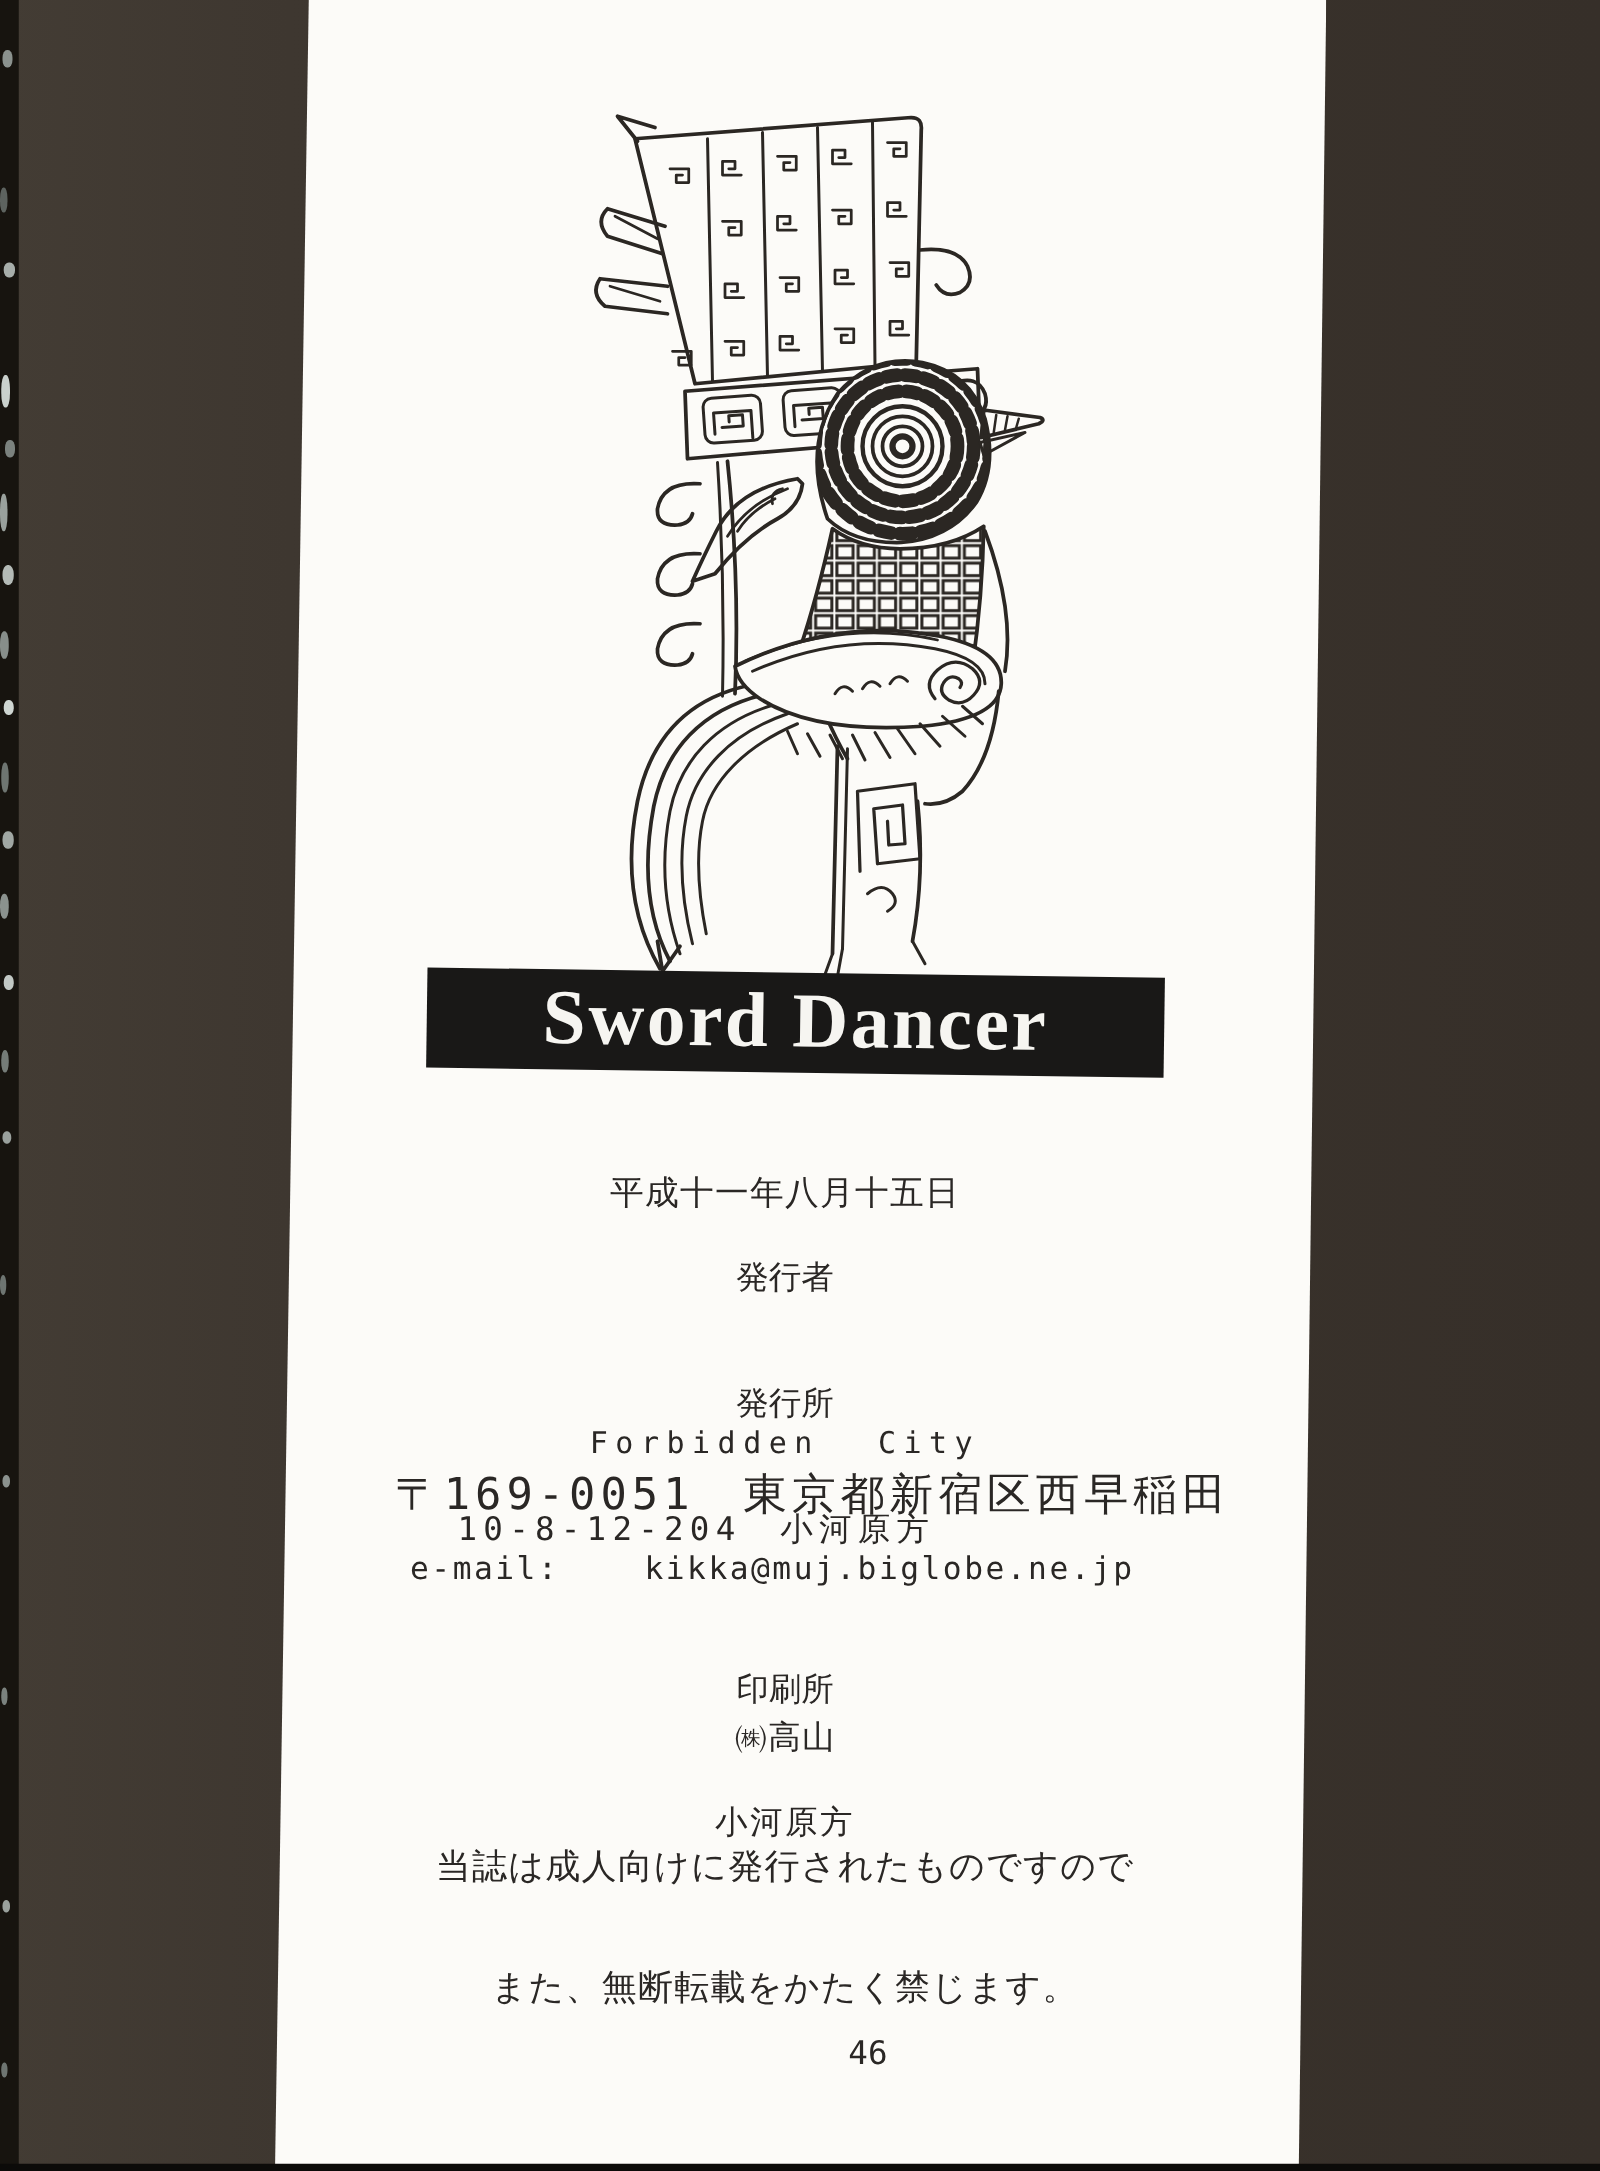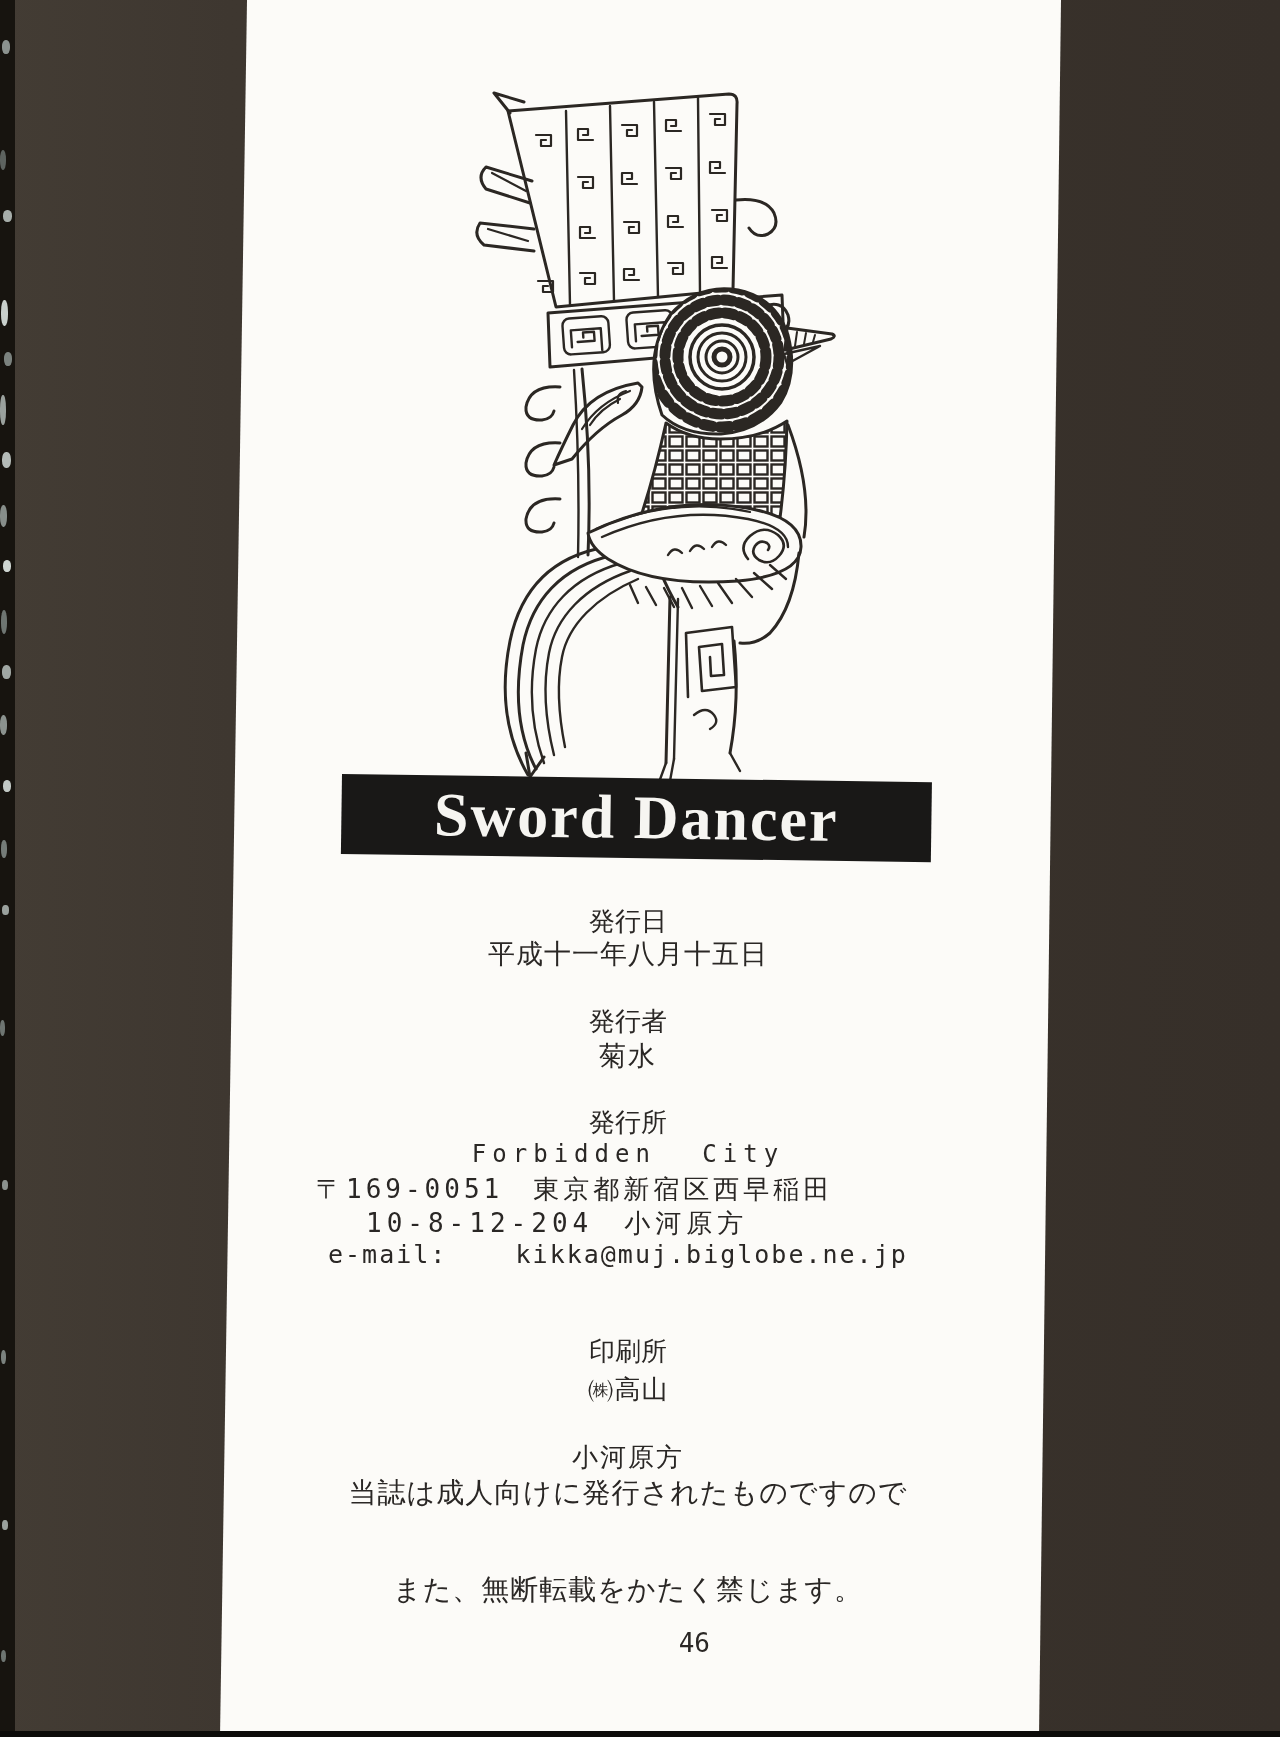--- a/index.html
+++ b/index.html
@@ -24,21 +24,21 @@
     font-family:"Liberation Serif","DejaVu Serif",serif;white-space:nowrap;}
   .mono{font-family:"DejaVu Sans Mono","Liberation Mono",monospace;white-space:pre;}
   .lfix{position:absolute;color:#2a2725;white-space:pre;}
   .h26{font-size:26px;} .h27{font-size:27px;} .h28{font-size:28px;}
   .l-date-h{top:904px;}
   .l-date{top:936px;letter-spacing:1px;}
   .l-pub-h{top:1004px;}
   .l-pub{top:1038px;letter-spacing:2px;}
   .l-off-h{top:1105px;}
   .l-circle{top:1140px;font-size:24px;letter-spacing:6px;word-spacing:26px;color:#2a2725;}
-  .l-addr1{left:316px;top:1172px;font-size:26px;letter-spacing:4px;}
+  .l-addr1{left:316px;top:1172px;font-size:35px;letter-spacing:4px;}
   .l-addr2{left:366px;top:1206px;font-size:26px;letter-spacing:5px;}
   .l-mail{left:328px;top:1240px;font-size:25px;letter-spacing:2px;}
   .l-hp{left:281px;top:1272px;font-size:25px;letter-spacing:2px;}
   .l-print-h{top:1334px;}
   .l-print{top:1372px;letter-spacing:1px;}
   .l-note-h{top:1440px;letter-spacing:2px;}
   .l-note1{top:1474px;letter-spacing:1px;}
   .l-note2{top:1508px;letter-spacing:1px;}
   .l-note3{top:1542px;letter-spacing:1px;margin-top:29px;}
   .pageno{position:absolute;left:460px;top:1628px;width:250px;text-align:right;
@@ -174,25 +174,23 @@
           <path d="M324,488 L342,504"></path>
         <path d="M340,480 L356,494"></path>
       </g>
     </g>
   </svg>
 
   <div class="banner">
     <span>Sword Dancer</span>
   </div>
 
-  <div class="jp h26 l-date-h">発行日</div>
   <div class="jp h27 l-date">平成十一年八月十五日</div>
 
   <div class="jp h26 l-pub-h">発行者</div>
-  <div class="jp h27 l-pub">菊水</div>
 
   <div class="jp h26 l-off-h">発行所</div>
   <div class="jp mono l-circle">Forbidden City</div>
   <div class="lfix mono l-addr1">〒169-0051　東京都新宿区西早稲田</div>
   <div class="lfix mono l-addr2">10-8-12-204　小河原方</div>
   <div class="lfix mono l-mail">e-mail:    kikka@muj.biglobe.ne.jp</div>
 
   <div class="jp h26 l-print-h">印刷所</div>
   <div class="jp h26 l-print">㈱高山</div>
 

